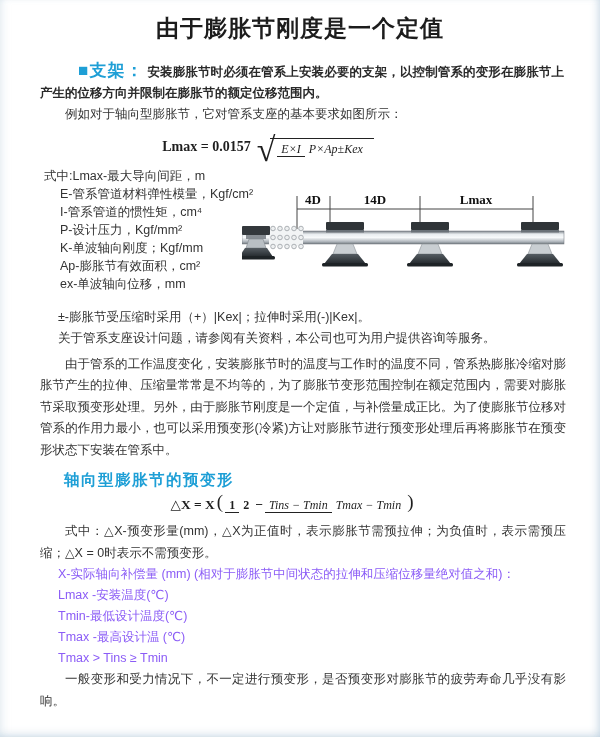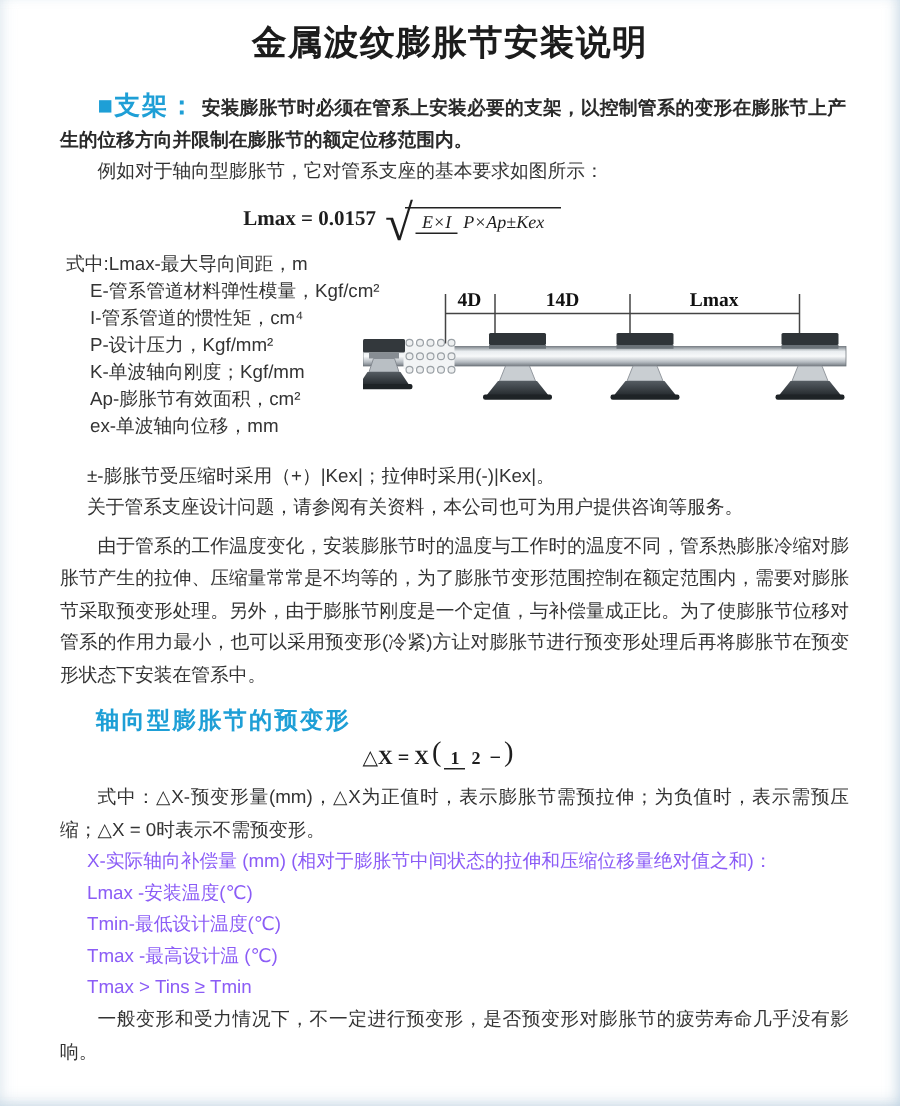--- a/index.html
+++ b/index.html
@@ -10,21 +10,21 @@
     box-shadow:inset -7px 0 9px -5px rgba(170,195,215,.55),
                inset 7px 0 9px -5px rgba(190,208,224,.35),
                inset 0 -7px 9px -5px rgba(170,195,215,.5);
   }
   .page{width:600px;height:737px;position:relative;}
   h1.title{
     margin:0;padding:13px 0 0 0;text-align:center;
     font-size:23px;font-weight:bold;color:#1c1c1c;letter-spacing:1px;
   }
   .sec-head{font-weight:bold;font-size:17px;letter-spacing:1px;}
-  .blue{color:#1e9fd6;}
+  .blue{color:#1e9fd6;margin-left:13px;}
   p{margin:0;}
   .support-para{
     margin:16px 36px 0 40px;font-size:12.5px;line-height:21px;
     text-align:justify;font-weight:bold;color:#2a2a2a;text-indent:25px;
   }
   .support-para .sec-head{text-indent:0;}
   .example-line{
     margin:0 36px 0 40px;font-size:12.5px;line-height:21px;text-indent:25px;color:#333;
   }
   
@@ -63,21 +63,21 @@
   .ital{font-style:italic;font-weight:normal;}
   .itemlist{margin-left:58px;font-size:12.5px;line-height:21px;color:#8b5cf6;}
   .expl-para{margin:2px 34px 0 40px;font-size:12.5px;line-height:21.5px;text-align:justify;text-indent:25px;color:#333;}
   svg text.dim{font-family:"Liberation Serif","DejaVu Serif",serif;font-weight:bold;font-size:13px;fill:#111;}
 </style>
 </head>
 <body>
 
 <div class="page">
 
-  <h1 class="title">金属波纹膨胀节安装说明</h1>
+  <h1 class="title">由于膨胀节刚度是一个定值</h1>
 
   <p class="support-para">
     <span class="sec-head blue">■支架：</span>
     <span>安装膨胀节时必须在管系上安装必要的支架，以控制管系的变形在膨胀节上产生的位移方向并限制在膨胀节的额定位移范围内。</span>
   </p>
   <p class="example-line">例如对于轴向型膨胀节，它对管系支座的基本要求如图所示：</p>
 
   <div class="formula formula1">
     <span>Lmax = 0.0157</span>
     <span class="sqrt">
@@ -183,20 +183,24 @@
   <div class="sub-head blue">轴向型膨胀节的预变形</div>
 
   <div class="formula formula2">
     <span>△X = X</span>
     <span class="paren">(</span>
     <span class="frac f-small">
       <span class="num">1</span>
       <span class="den">2</span>
     </span>
     <span>−</span>
+    <span class="frac f-small">
+      <span class="num ital">Tins − Tmin</span>
+      <span class="den ital">Tmax − Tmin</span>
+    </span>
     <span class="paren">)</span>
   </div>
 
   <p class="expl-para">式中：△X-预变形量(mm)，△X为正值时，表示膨胀节需预拉伸；为负值时，表示需预压缩；△X = 0时表示不需预变形。</p>
 
   <div class="itemlist">
     <div>X-实际轴向补偿量 (mm) (相对于膨胀节中间状态的拉伸和压缩位移量绝对值之和)：</div>
     <div>Lmax -安装温度(℃)</div>
     <div>Tmin-最低设计温度(℃)</div>
     <div>Tmax -最高设计温 (℃)</div>

